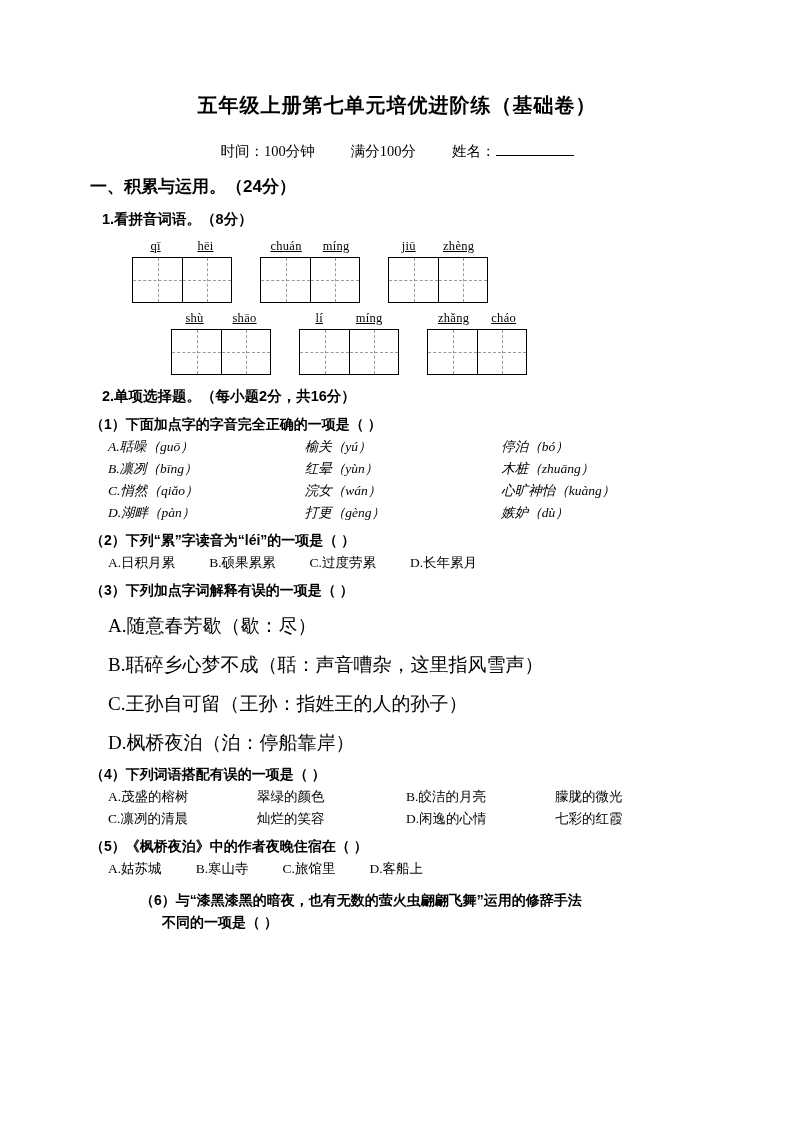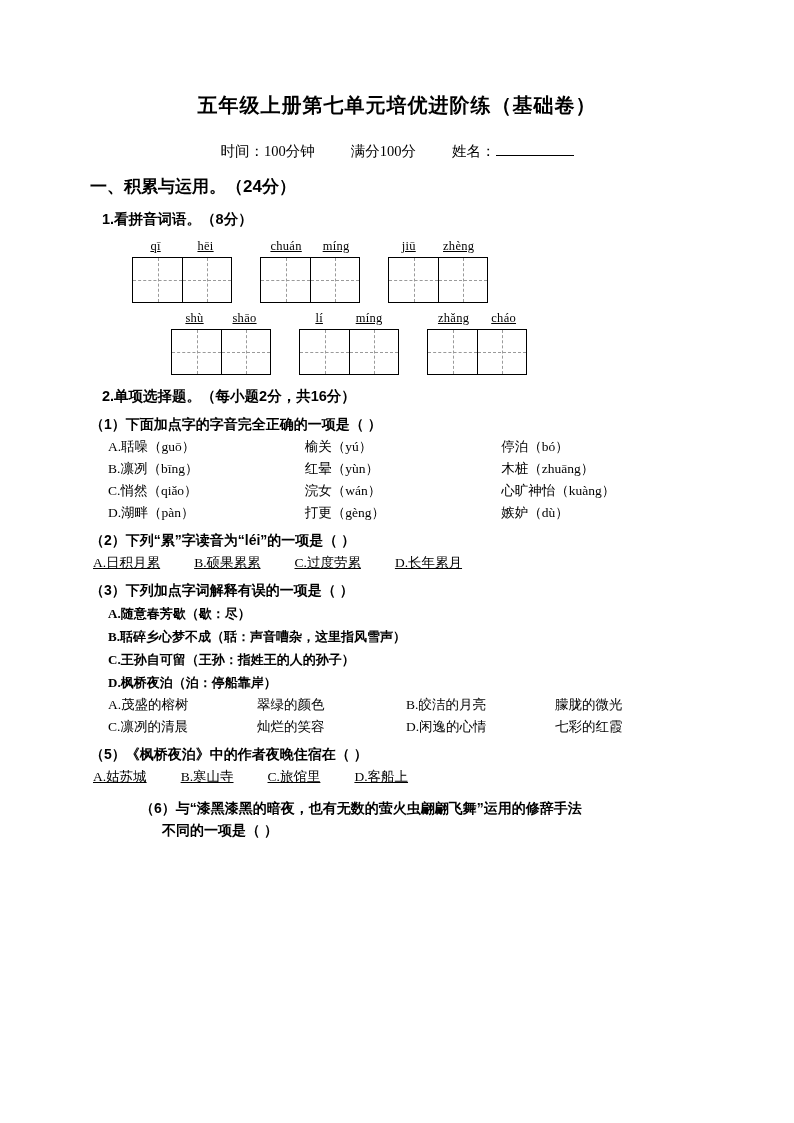--- a/index.html
+++ b/index.html
@@ -125,36 +125,35 @@
   }
   .tian-cell::before {
     left: 0; right: 0; top: 50%;
     border-top: 1px dashed #9a9a9a;
   }
   .tian-cell::after {
     top: 0; bottom: 0; left: 50%;
     border-left: 1px dashed #9a9a9a;
   }
   .opt-col-4 .opt { width: 25%; }
-  .opt-3 .opt { width: 33%; }
+  .opt-3 .opt { width: 33%; font-style: italic; }
   .row-line {
-    font-size: 13px;
-    margin: 5px 0 0 18px;
-    font-weight: bold;
+    font-size: 19px;
+    margin: 13px 0 0 18px;
   }
   .q6 {
     font-size: 14px;
     font-weight: bold;
     margin-top: 12px;
     margin-left: 50px;
     line-height: 1.55;
     font-family: "Liberation Sans", "DejaVu Sans", sans-serif;
   }
   .q6 .l2 { margin-left: 22px; display: block; }
-  .wide-opts { margin-left: 3px; text-decoration: underline; }
+  .wide-opts { margin-left: 18px; }
   .wide-opts .opt { margin-right: 34px; }
 </style>
 </head>
 <body>
 
 <div class="page">
 
   <div class="doc-title">五年级上册第七单元培优进阶练（基础卷）</div>
 
   <div class="info-line">
@@ -268,20 +267,21 @@
     <span class="opt">C.过度劳累</span>
     <span class="opt">D.长年累月</span>
   </div>
 
   <div class="q-stem">（3）下列加点字词解释有误的一项是（    ）</div>
   <div class="row-line">A.随意春芳歇（歇：尽）</div>
   <div class="row-line">B.聒碎乡心梦不成（聒：声音嘈杂，这里指风雪声）</div>
   <div class="row-line">C.王孙自可留（王孙：指姓王的人的孙子）</div>
   <div class="row-line">D.枫桥夜泊（泊：停船靠岸）</div>
 
+  <div class="q-stem">（4）下列词语搭配有误的一项是（    ）</div>
   <div class="opts opt-col-4">
     <span class="opt">A.茂盛的榕树</span>
     <span class="opt">翠绿的颜色</span>
     <span class="opt">B.皎洁的月亮</span>
     <span class="opt">朦胧的微光</span>
   </div>
   <div class="opts opt-col-4">
     <span class="opt">C.凛冽的清晨</span>
     <span class="opt">灿烂的笑容</span>
     <span class="opt">D.闲逸的心情</span>

